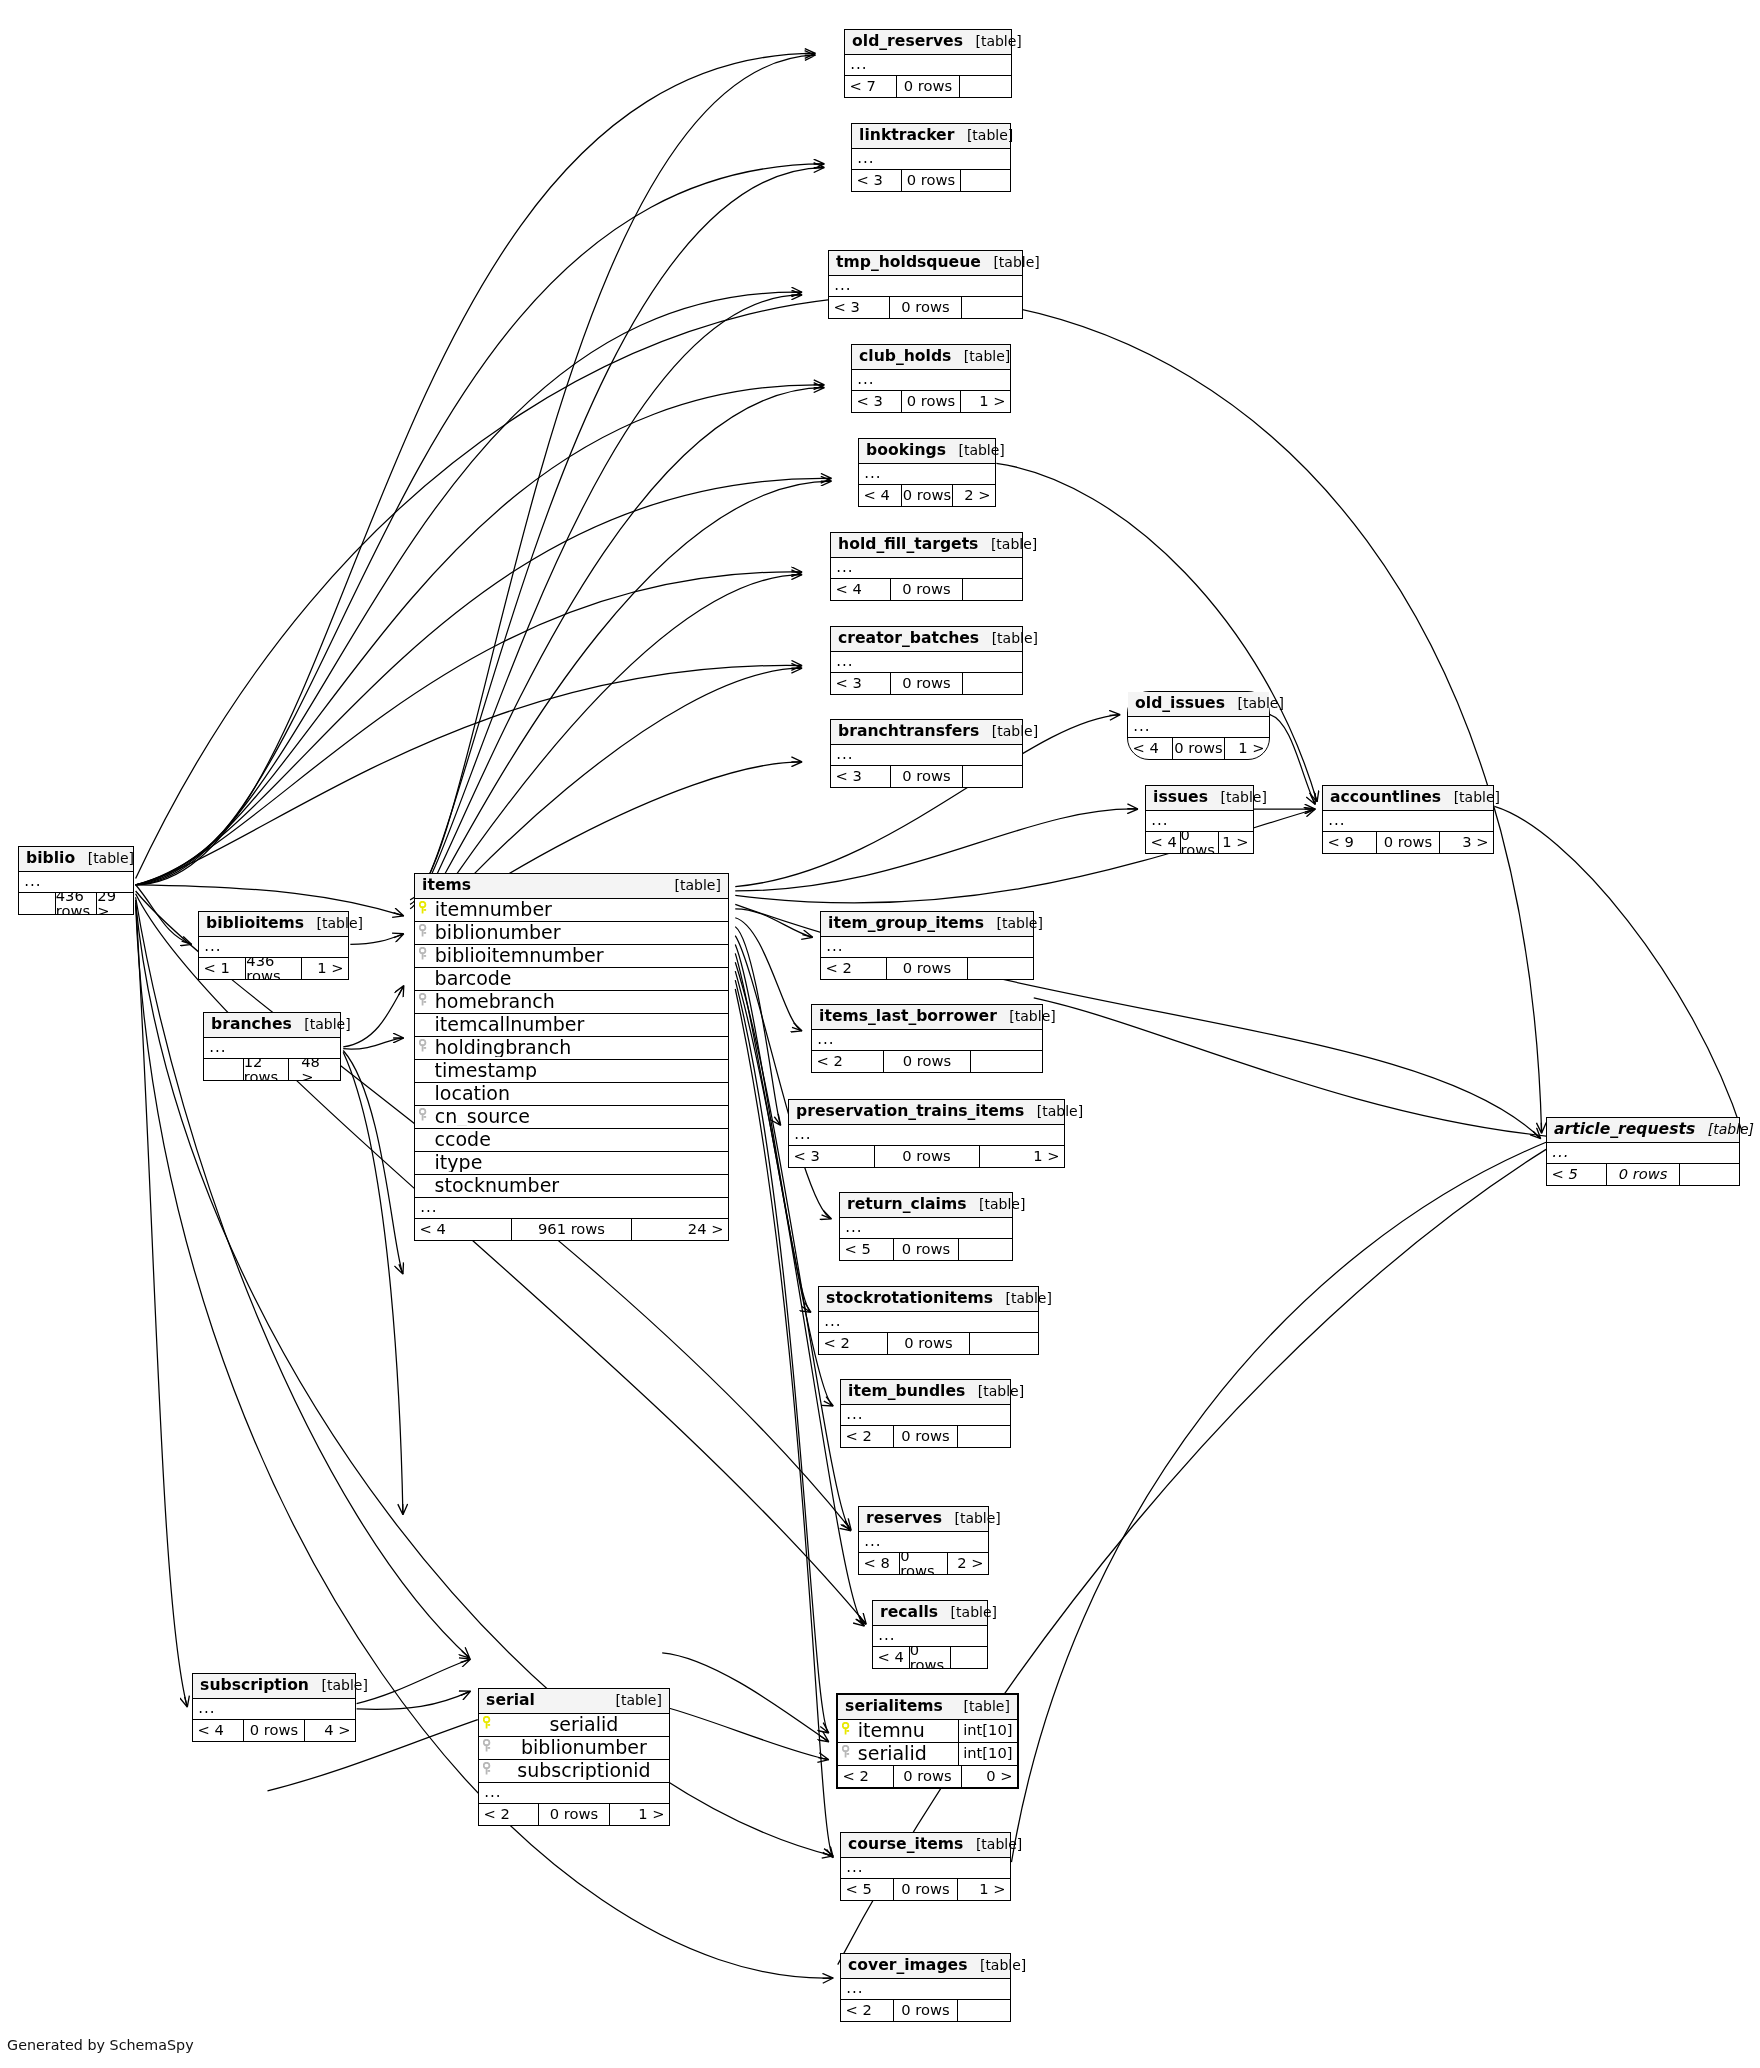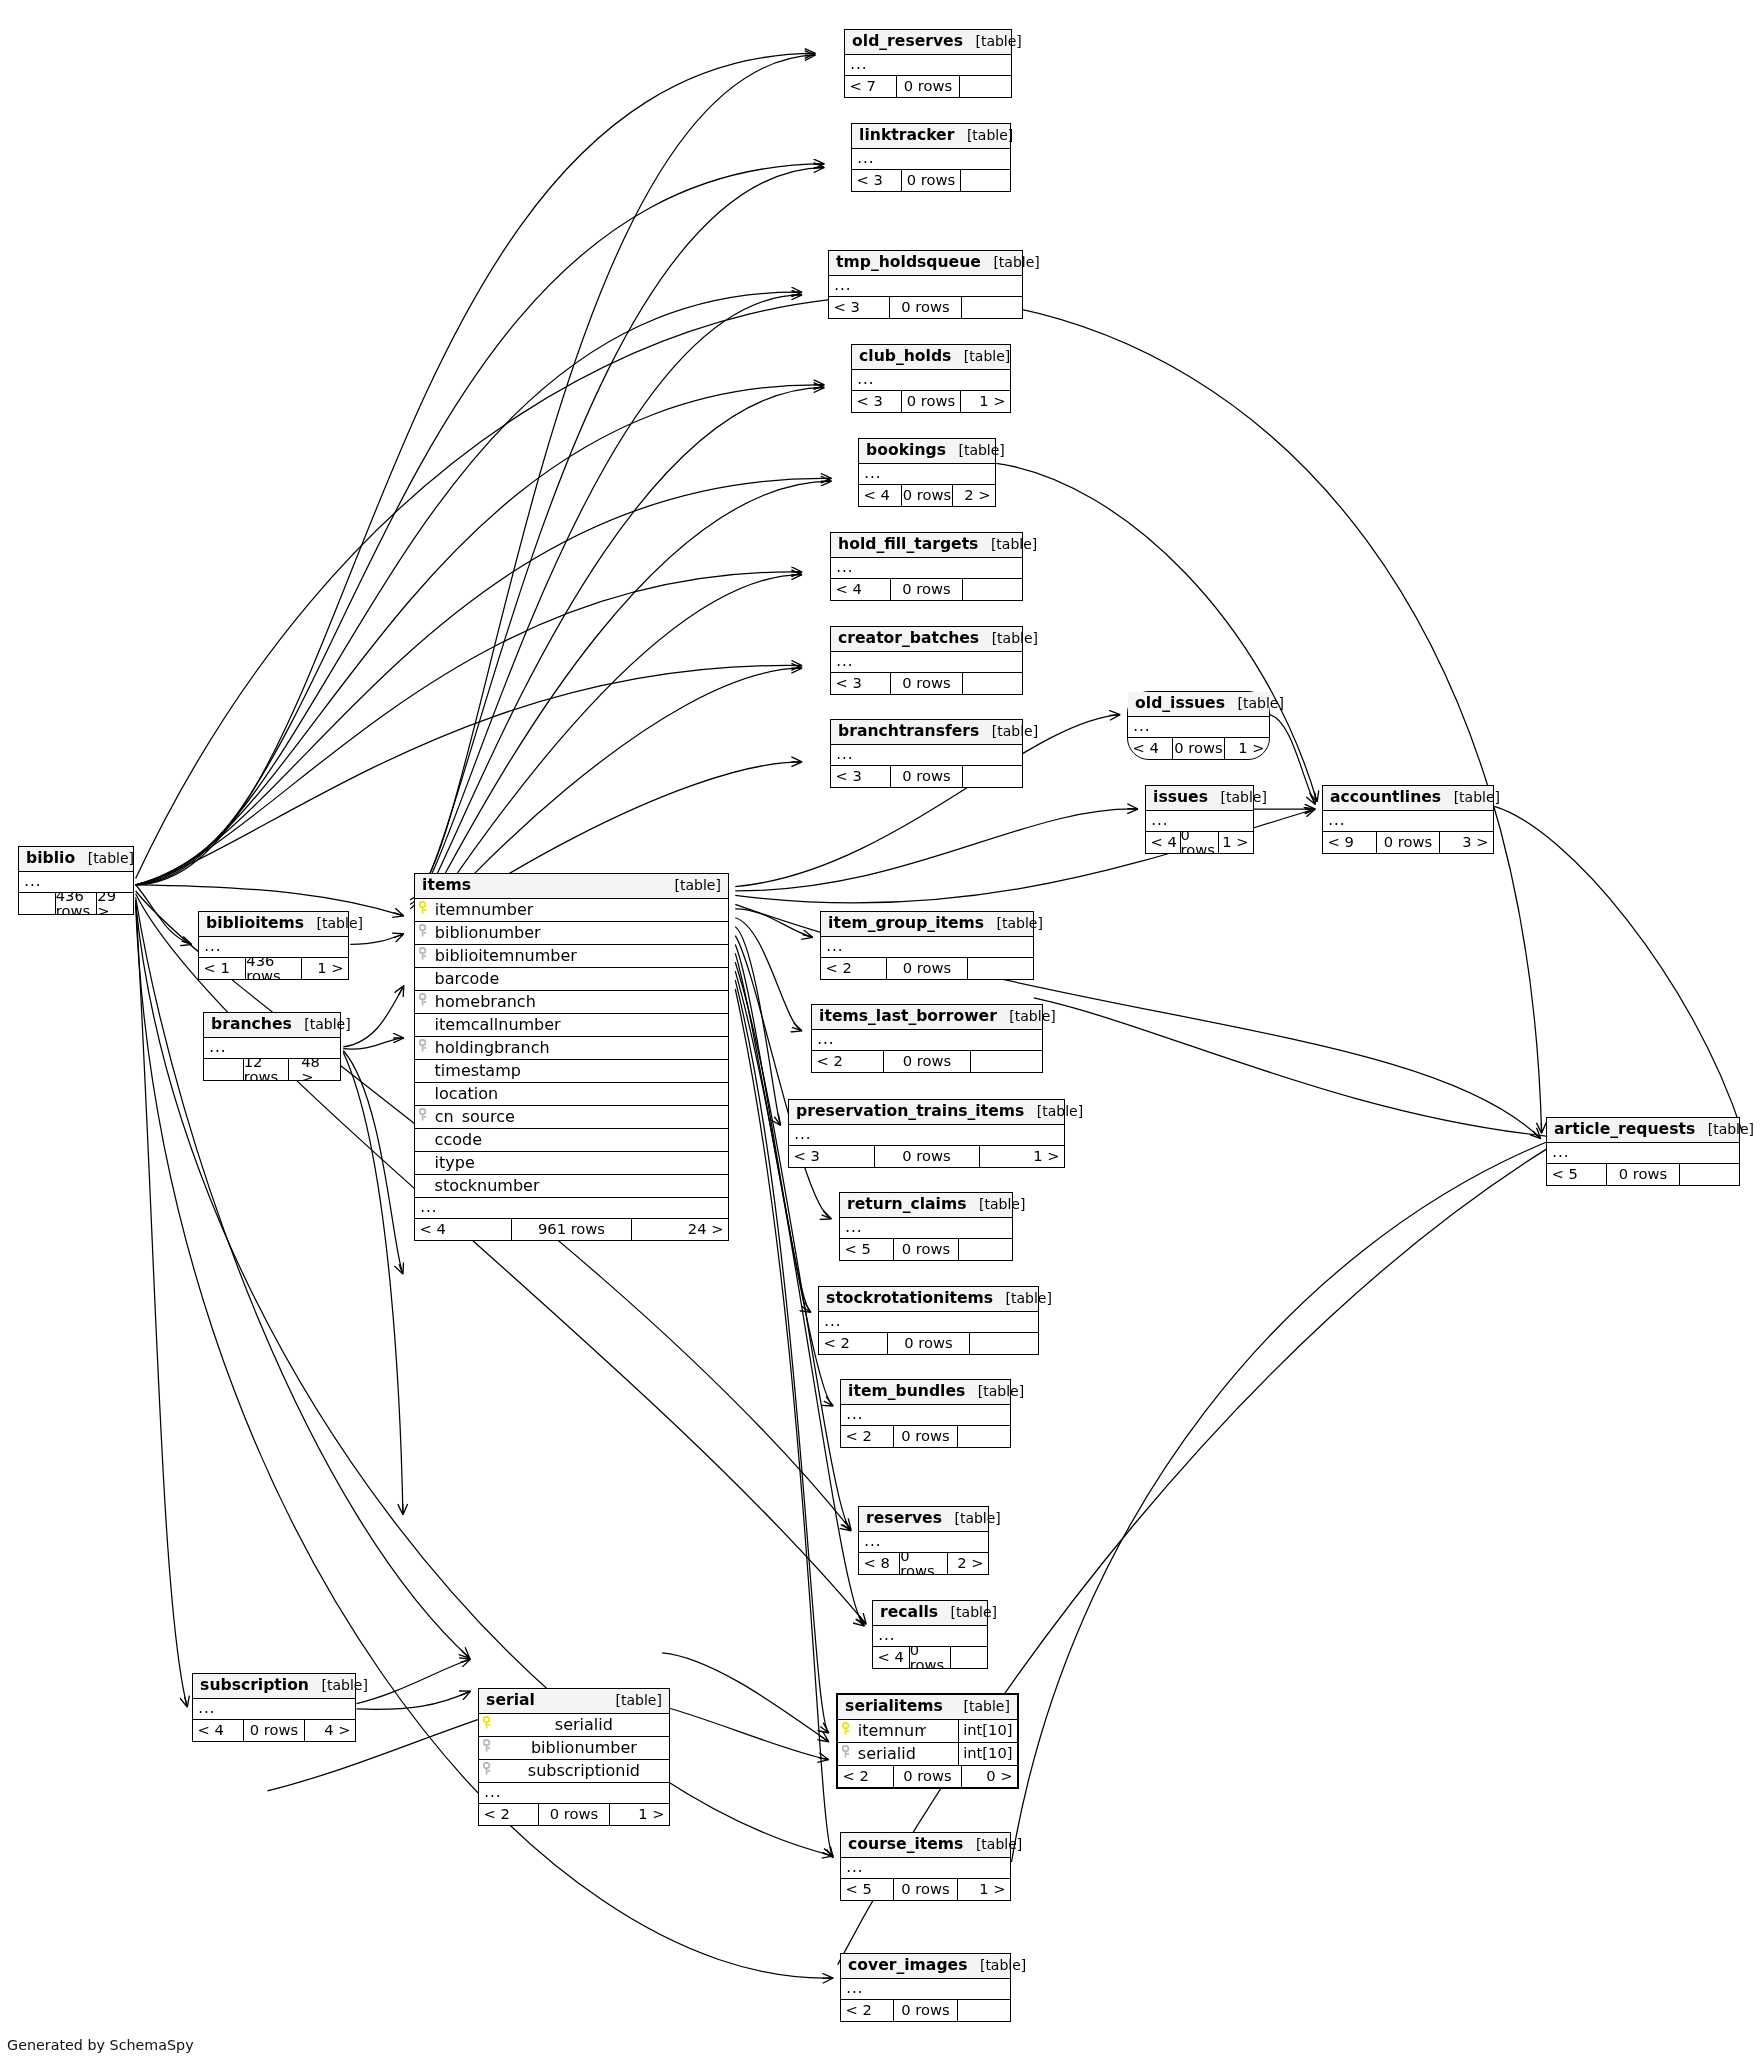--- a/index.html
+++ b/index.html
@@ -64,21 +64,21 @@
   }
   .tbl .col .kicon {
     width: 18px;
     flex: 0 0 18px;
     text-align: center;
     font-size: 11.6px;
     line-height: 1;
   }
   .tbl .col .cname {
     padding-left: 1.8px;
-    font-size: 16px;
+    font-size: 19px;
     flex: 1 1 auto;
     overflow: hidden;
   }
   .tbl .col .ctype {
     font-size: 14.7px;
     padding: 0 4.5px;
     border-left: 1.1px solid #000;
     align-self: stretch;
     display: flex;
     align-items: center;
@@ -336,21 +336,21 @@
           <span class="tname">accountlines</span>
           <span class="ttype">[table]</span>
         </div>
         <div class="ellipsis">...</div>
         <div class="foot">
           <div class="f-left" style="flex: 1 1 0px;">&lt; 9</div>
           <div class="f-mid" style="flex: 1.3 1 0px;">0 rows</div>
           <div class="f-right" style="flex: 1 1 0px;">3 &gt;</div>
         </div>
       </div>
-      <div class="tbl" style="left: 1546px; top: 1117px; width: 194px;">
+      <div class="tbl" style="left: 1546px; top: 1117px; width: 194px; font-style: italic;">
         <div class="hdr">
           <span class="tname">article_requests</span>
           <span class="ttype">[table]</span>
         </div>
         <div class="ellipsis">...</div>
         <div class="foot">
           <div class="f-left" style="flex: 1 1 0px;">&lt; 5</div>
           <div class="f-mid" style="flex: 1.3 1 0px;">0 rows</div>
           <div class="f-right" style="flex: 1 1 0px;"></div>
         </div>

